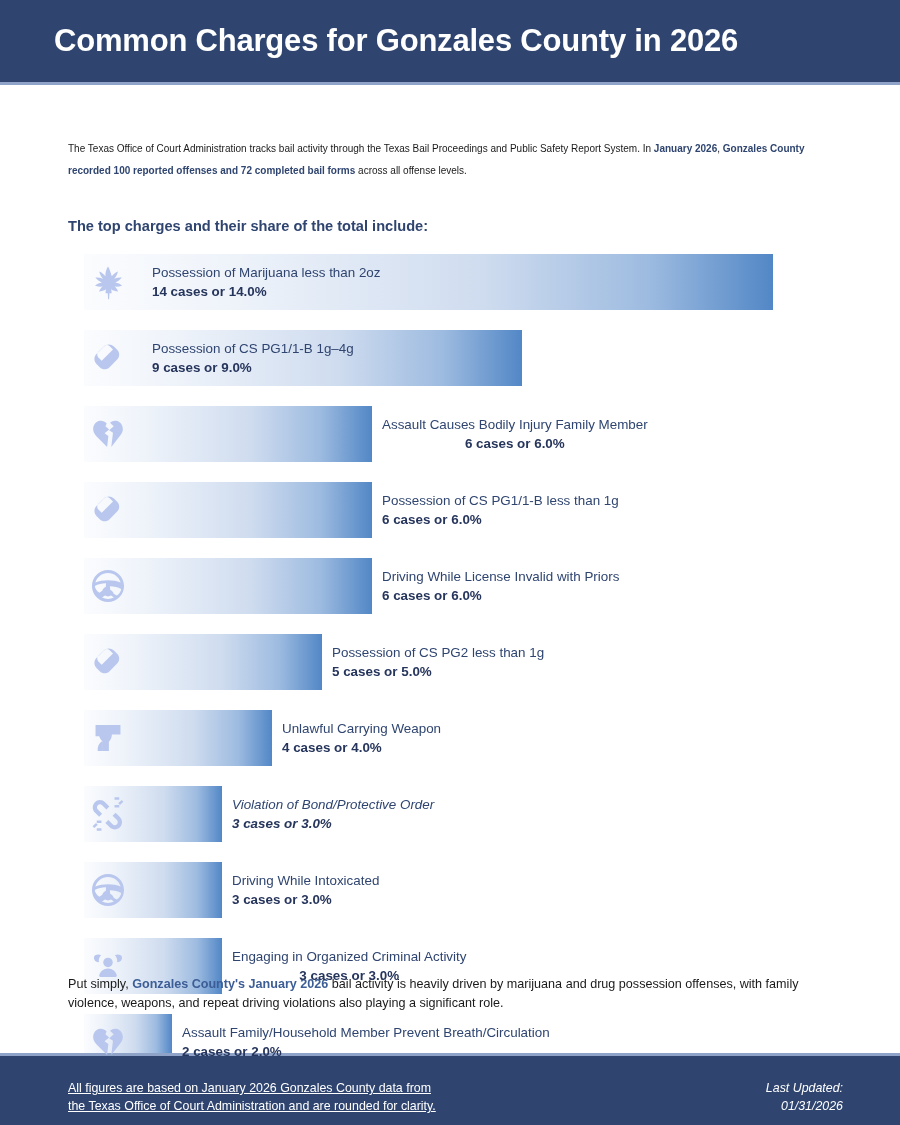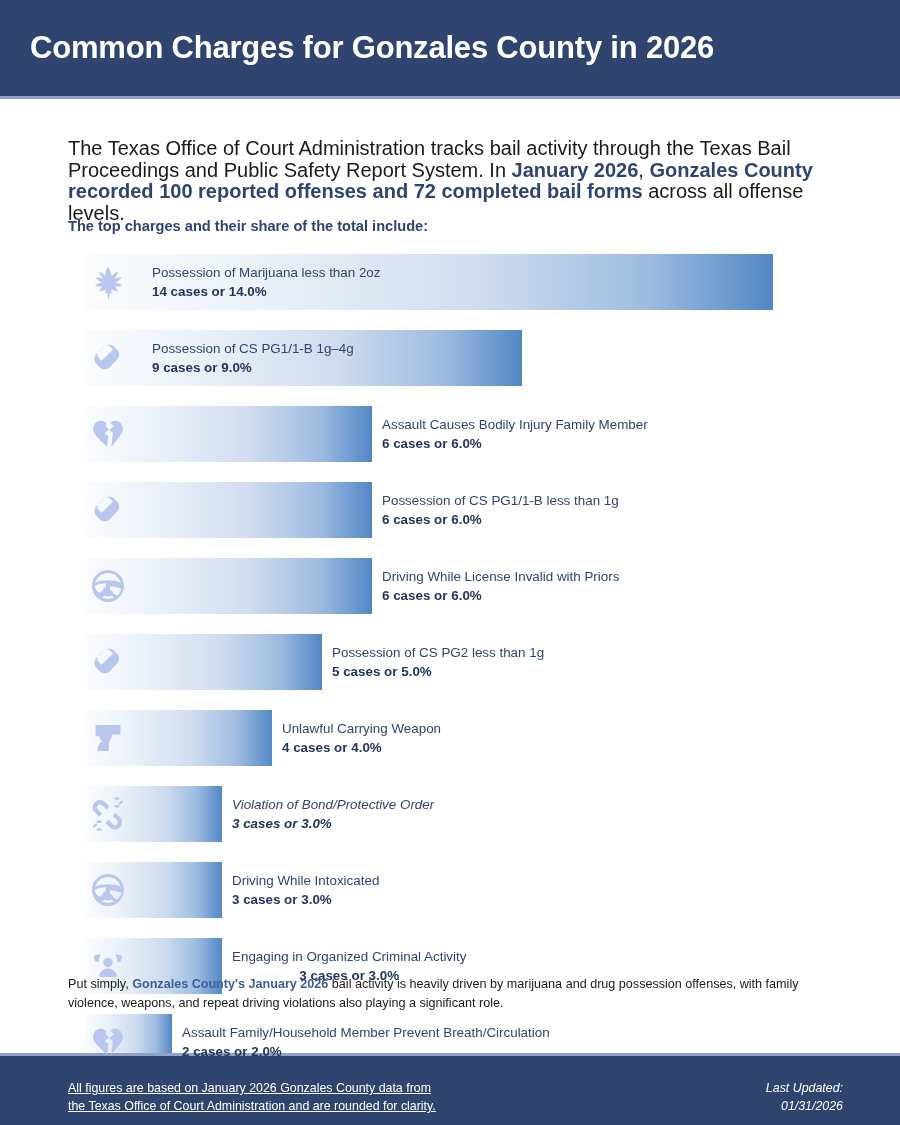--- a/index.html
+++ b/index.html
@@ -17,40 +17,41 @@
     height: 1125px;
     background: #ffffff;
     overflow: hidden;
   }
 
   
   #header {
     position: absolute;
     left: 0; top: 0;
     width: 900px;
-    height: 99px;
+    height: 85px;
     background: #2f4570;
     border-bottom: 3px solid #8fa3c8;
     display: flex;
     align-items: center;
+    padding-left: 24px;
   }
   #header-title {
     color: #ffffff;
     font-size: 31px;
     font-weight: bold;
     letter-spacing: -0.2px;
     padding-left: 30px;
   }
 
   
   #intro {
     position: absolute;
     left: 68px; top: 138px;
     width: 765px;
-    font-size: 20px;
+    font-size: 10px;
     line-height: 21.5px;
     color: #1a1a1a;
   }
   .hl {
     color: #2f4570;
     font-weight: bold;
   }
   #subhead {
     position: absolute;
     left: 68px; top: 218px;
@@ -191,21 +192,21 @@
       <div class="row">
         <div class="bar" style="width: 288px;"></div>
         <div class="icon-wrap">
           <svg viewBox="0 0 64 64">
             <g class="ic">
               <path d="M29.8 14.3C26.6 10.6 22.6 9 18.4 9.6 11.6 10.6 7 16.5 7 23.4c0 4.6 2.1 8.7 5.4 12.2L30.5 54l2.1-18.8-6.4-4.3 7.7-6.6-6.2-5.5z"></path>
               <path d="M45.6 9.6c-3.7-.5-7.3.7-10.3 3.6l6.4 5.7-7.8 6.7 6.5 4.4L37.5 54l14.1-18.4C55 32.1 57 28 57 23.4c0-6.9-4.6-12.8-11.4-13.8z"></path>
             </g>
           </svg>
         </div>
-        <div class="row-label" style="left: 298px;">
+        <div class="row-label" style="left: 298px; text-align: center;">
           <div class="row-title">Assault Causes Bodily Injury Family Member</div>
           <div class="row-stat">6 cases or 6.0%</div>
         </div>
       </div>
       <div class="row">
         <div class="bar" style="width: 288px;"></div>
         <div class="icon-wrap">
           <svg viewBox="0 0 64 64">
             <g class="ic">
               <path d="M41.9 12.6c-4.6-4.6-12-4.6-16.6 0L12.6 25.3c-4.6 4.6-4.6 12 0 16.6l5.5 5.5c4.6 4.6 12 4.6 16.6 0l12.7-12.7c4.6-4.6 4.6-12 0-16.6zM21.4 36.7l-5.6-5.6c-2.6-2.6-2.6-6.9 0-9.5l9.5-9.5c2.6-2.6 6.9-2.6 9.5 0l5.6 5.6z"></path>

